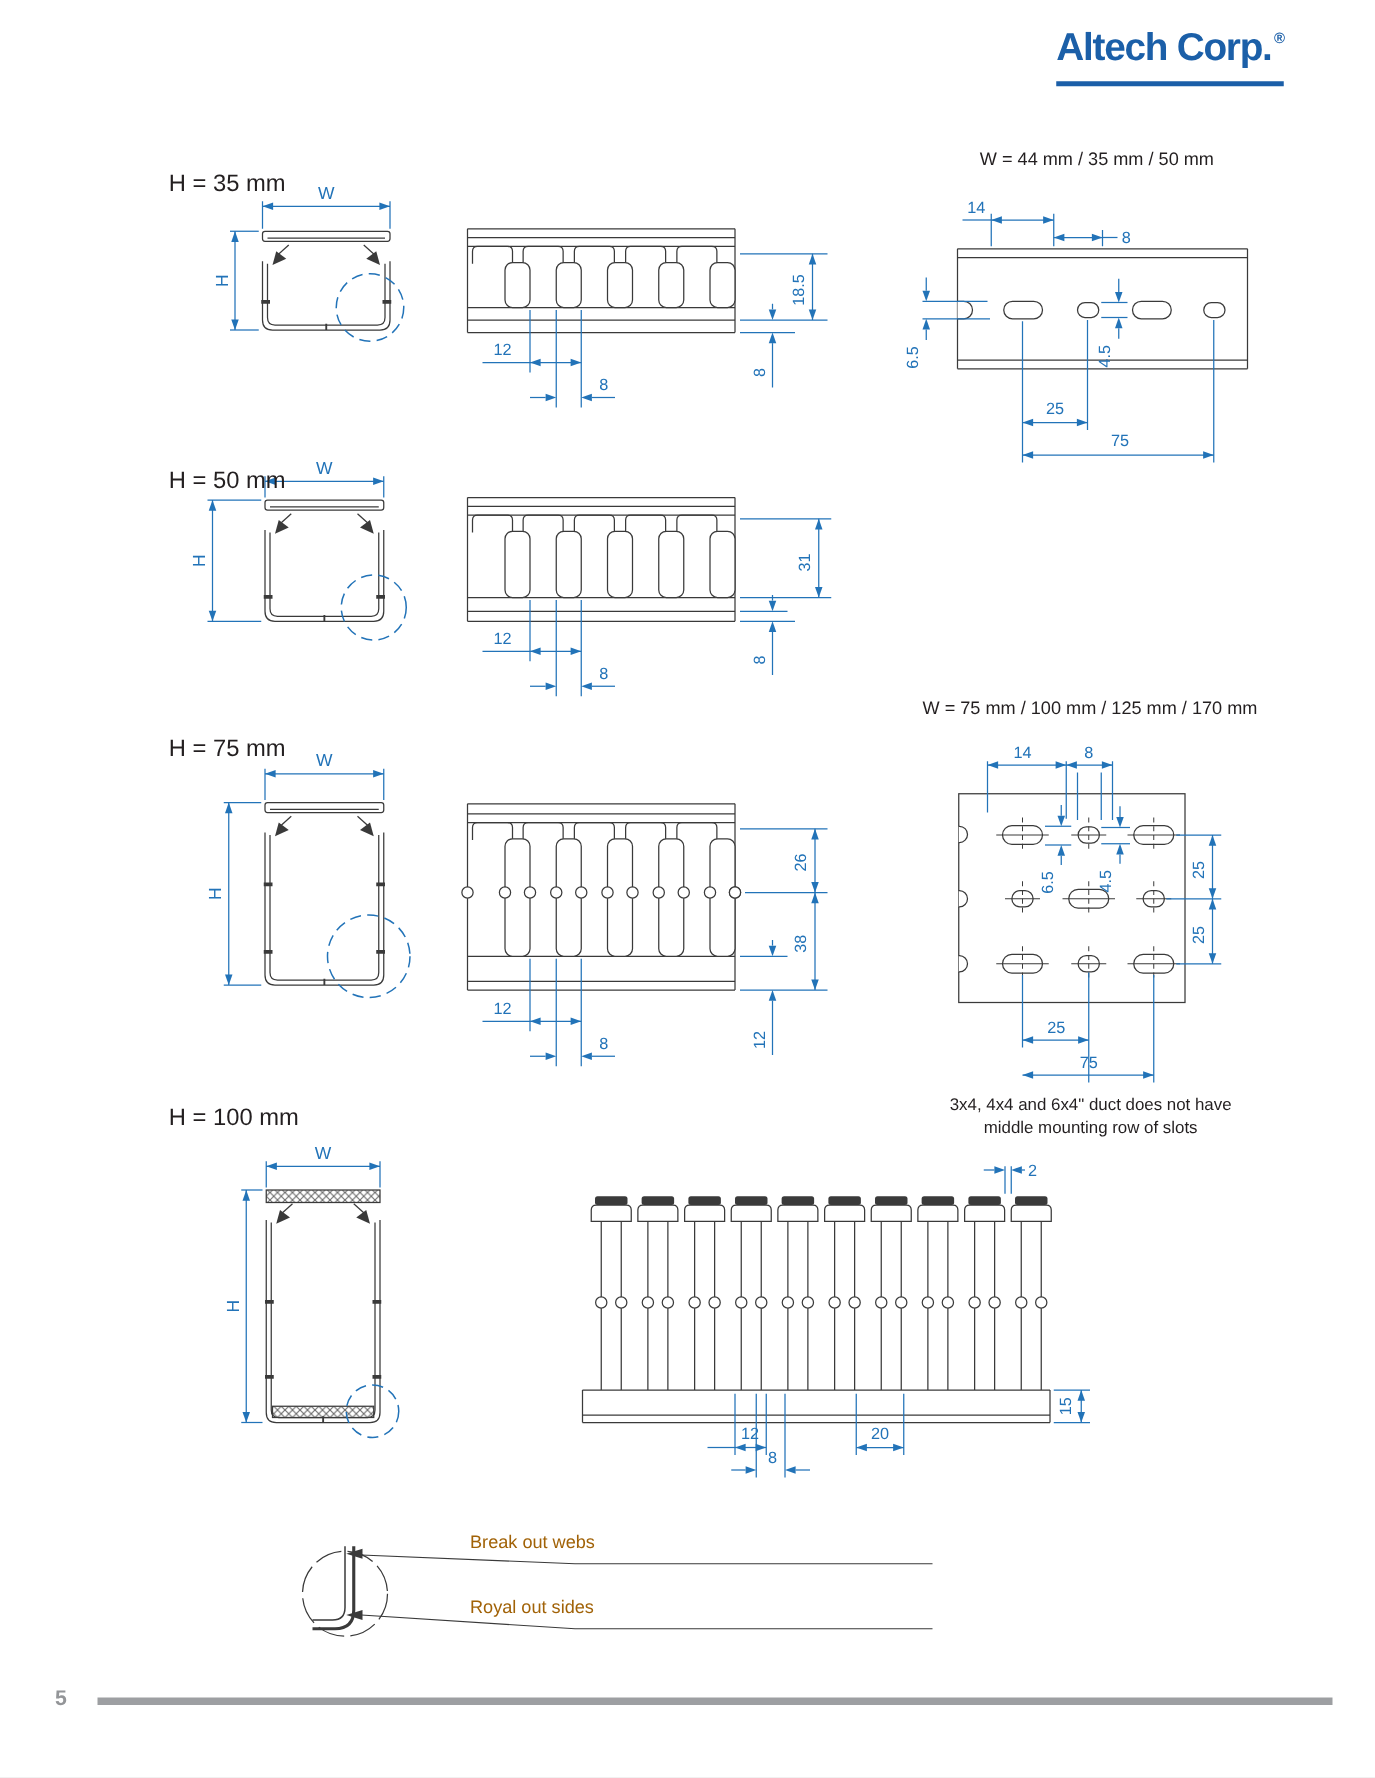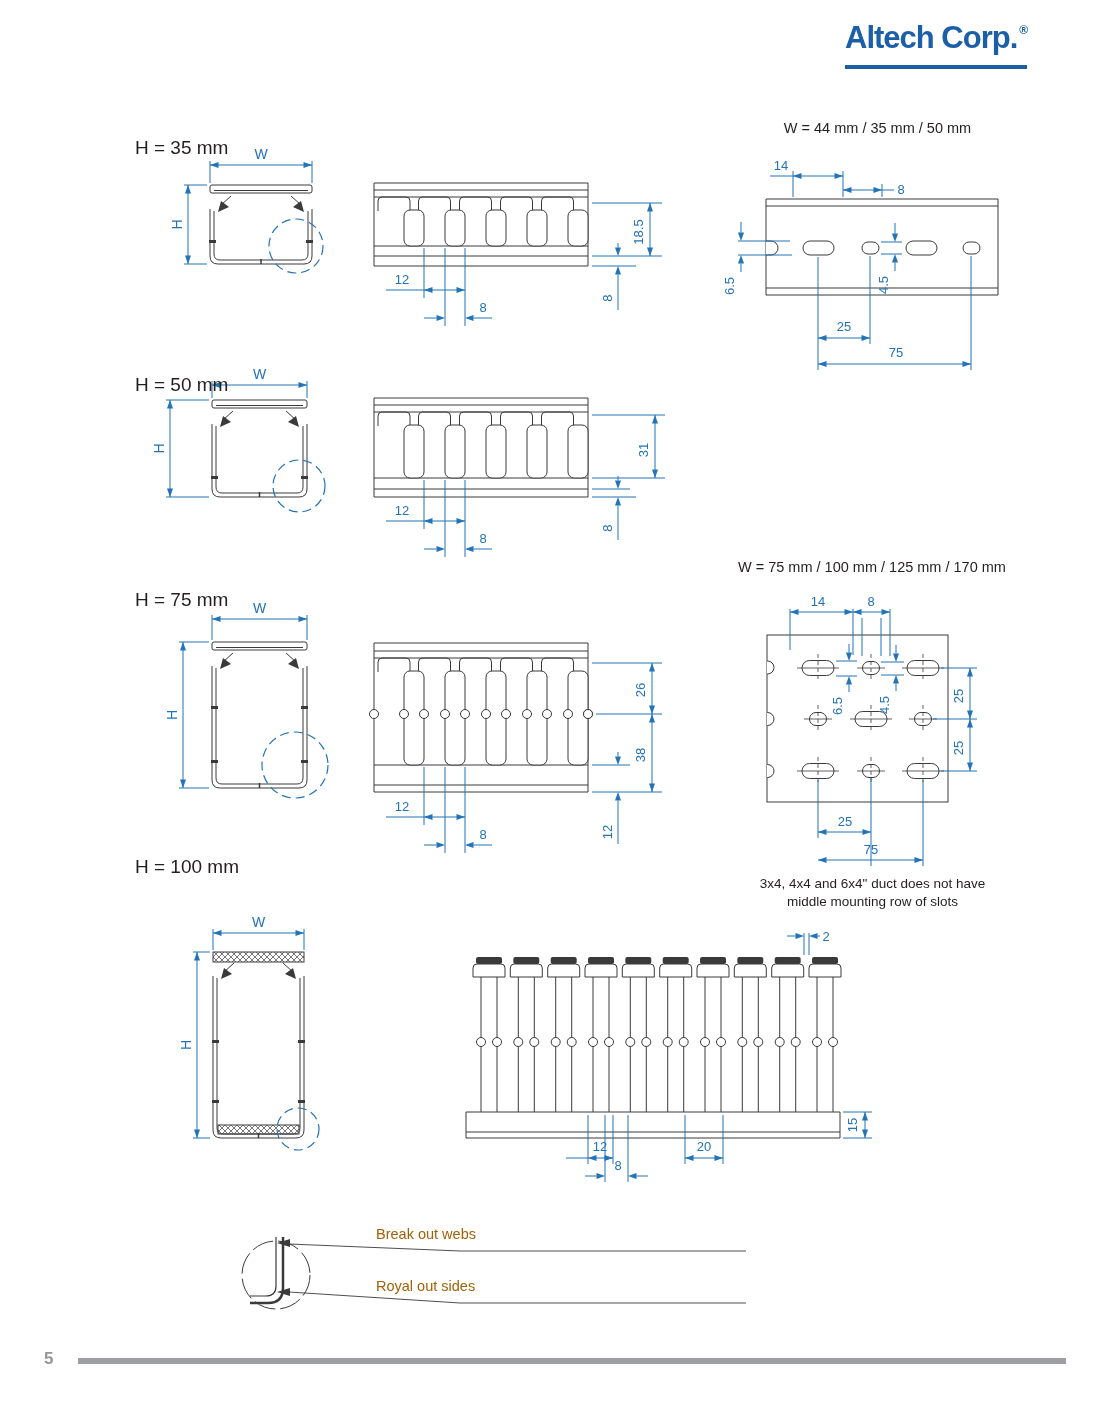--- a/index.html
+++ b/index.html
@@ -519,21 +519,21 @@
       <path d="M 289,1244 L 460,1251 H 746" fill="none" stroke="#3a3a3a" stroke-width="0.9"></path>
       <path d="M 289,1292 L 460,1303 H 746" fill="none" stroke="#3a3a3a" stroke-width="0.9"></path>
     </svg>
 
   <div class="abs logo" style="left:845px;top:22px;"><span>Altech Corp.</span><sup>®</sup></div>
 
 
   <div class="abs hlabel" style="left:135px;top:137px;">H = 35 mm</div>
   <div class="abs hlabel" style="left:135px;top:354px;margin-top:20px;">H = 50 mm</div>
   <div class="abs hlabel" style="left:135px;top:589px;">H = 75 mm</div>
-  <div class="abs hlabel" style="left:135px;top:856px;">H = 100 mm</div>
+  <div class="abs hlabel" style="left:135px;top:884px;">H = 100 mm</div>
 
   <div class="abs wtitle" style="left:735px;top:120px;width:285px;">W = 44 mm / 35 mm / 50 mm</div>
   <div class="abs wtitle" style="left:738px;top:559px;width:252px;">W = 75 mm / 100 mm / 125 mm / 170 mm</div>
 
   <div class="abs note" style="left:735px;top:875px;width:275px;">
     <div>3x4, 4x4 and 6x4" duct does not have</div>
     <div>middle mounting row of slots</div>
   </div>
 
   <div class="abs bo-label" style="left:376px;top:1226px;">Break out webs</div>

